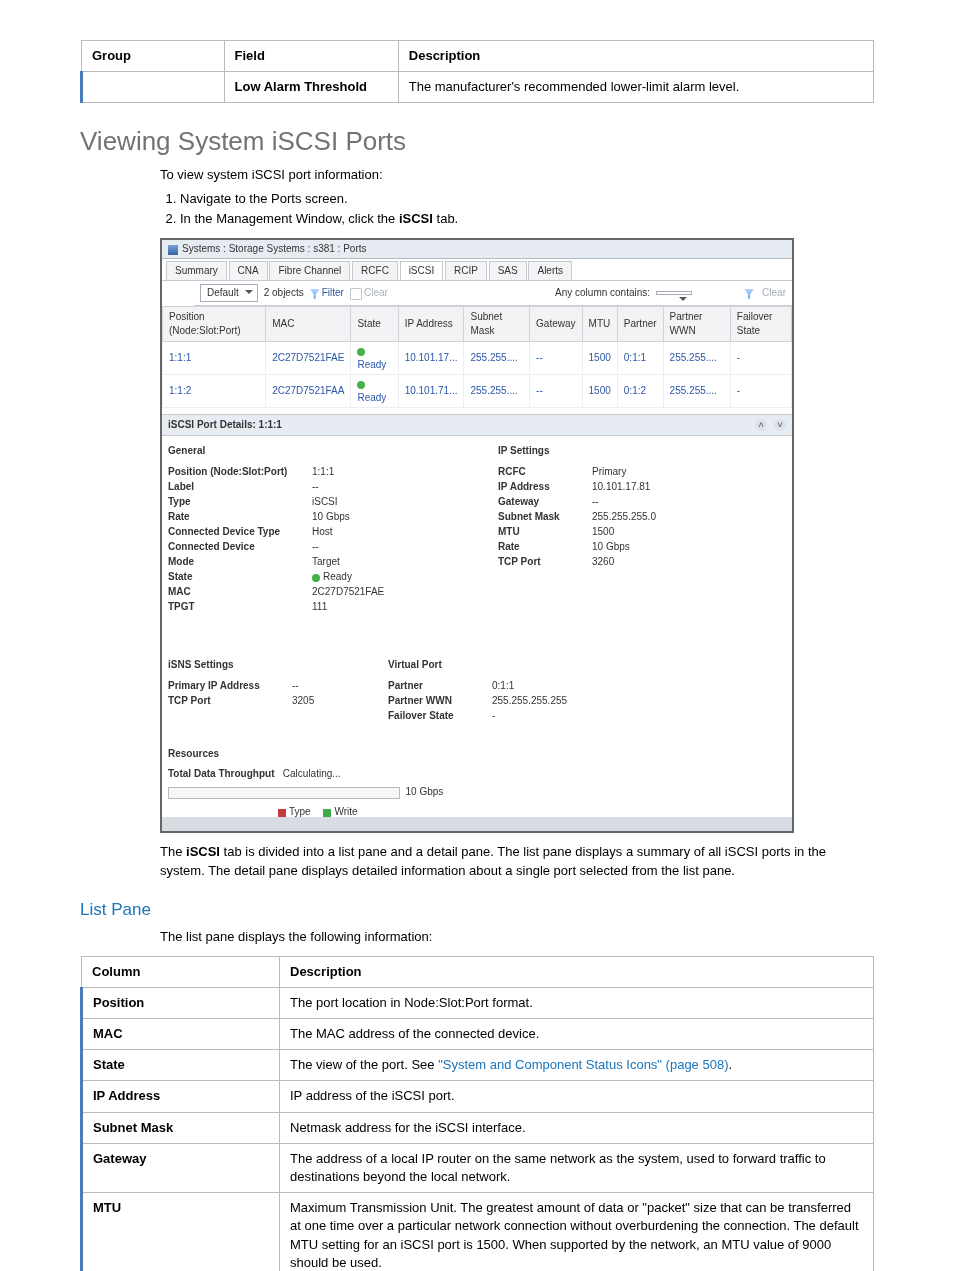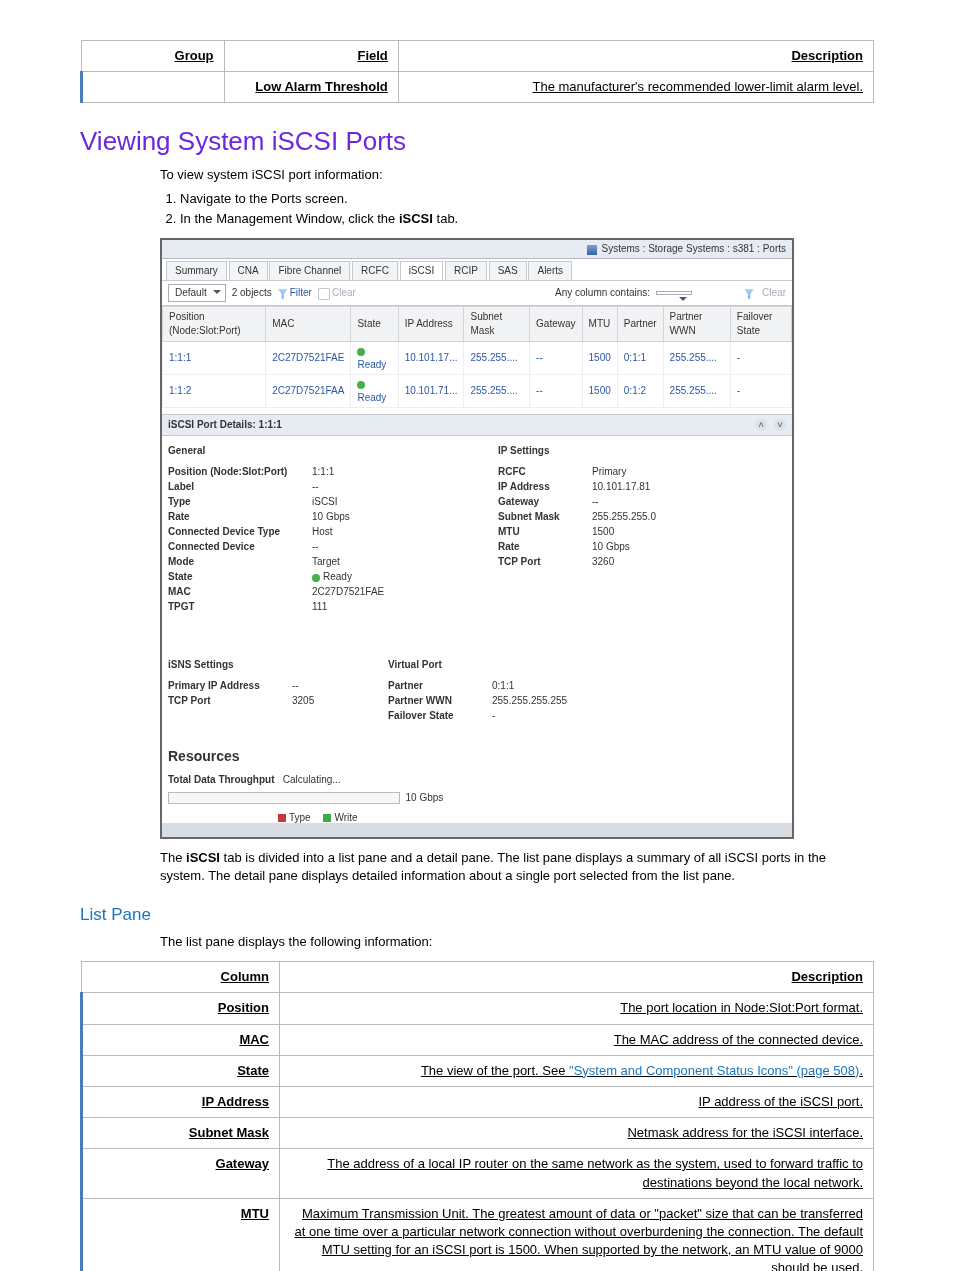--- a/index.html
+++ b/index.html
@@ -11,33 +11,32 @@
   line-height: 1.4;
 }
 table.doc-table {
   width: 100%;
   border-collapse: collapse;
   margin: 10px 0 20px 0;
 }
 table.doc-table th, table.doc-table td {
   border: 1px solid #bbb;
   padding: 6px 10px;
-  text-align: right;
+  text-align: left;
   vertical-align: top;
-  text-decoration: underline;
 }
 table.doc-table th {
   font-weight: bold;
   background: #fff;
 }
 table.doc-table td.left-blue {
   border-left: 3px solid #4a7db8;
 }
 h1.section {
-  color: #6d28d9;
+  color: #737373;
   font-weight: normal;
   font-size: 26px;
   margin: 10px 0 6px 0;
 }
 h2.sub {
   color: #1a75bc;
   font-weight: normal;
   font-size: 17px;
   margin: 18px 0 6px 0;
 }
@@ -53,21 +52,20 @@
   color: #333;
   background: #fff;
   box-shadow: inset 0 -14px 0 #d8dde4;
 }
 .ss-titlebar {
   background: #e7ecf3;
   border-bottom: 1px solid #b5b9c0;
   padding: 2px 6px;
   color: #333;
   font-size: 10px;
-  text-align: right;
 }
 .ss-icon {
   display: inline-block;
   width: 10px; height: 10px;
   background: linear-gradient(#7aa0d6,#3662a4);
   vertical-align: middle;
   margin-right: 4px;
 }
 .ss-tabs {
   background: #fff;
@@ -89,20 +87,21 @@
   background: #fff;
   position: relative;
 }
 .ss-toolbar {
   display: flex;
   align-items: center;
   padding: 3px 6px;
   border-bottom: 1px solid #c7c9ce;
   gap: 6px;
   font-size: 10px;
+  margin-left: 32px;
 }
 .ss-dropdown {
   border: 1px solid #aab;
   padding: 1px 18px 1px 6px;
   background: #fff;
   position: relative;
 }
 .ss-dropdown::after {
   content: "";
   position: absolute; right: 4px; top: 5px;
@@ -176,21 +175,21 @@
   gap: 40px;
   flex-wrap: wrap;
 }
 .col { min-width: 180px; }
 .col h4 { font-size: 10px; margin: 4px 0 6px 0; font-weight: bold; }
 .kv { display: flex; gap: 14px; font-size: 10px; line-height: 1.5; }
 .kv .k { width: 130px; font-weight: bold; color: #333; }
 .kv .v { color: #333; }
 .blue { color: #2a56a8; }
 .resources { padding: 4px 6px 12px 6px; font-size: 10px; }
-.resources h4 { font-size: 14px; margin: 6px 0; font-weight: bold; }
+.resources h4 { font-size: 10px; margin: 6px 0; font-weight: bold; }
 .bar {
   display: inline-block;
   width: 230px; height: 10px;
   border: 1px solid #bbb;
   vertical-align: middle;
   background: #f7f7f9;
 }
 .legend-sq {
   display: inline-block;
   width: 8px; height: 8px;

